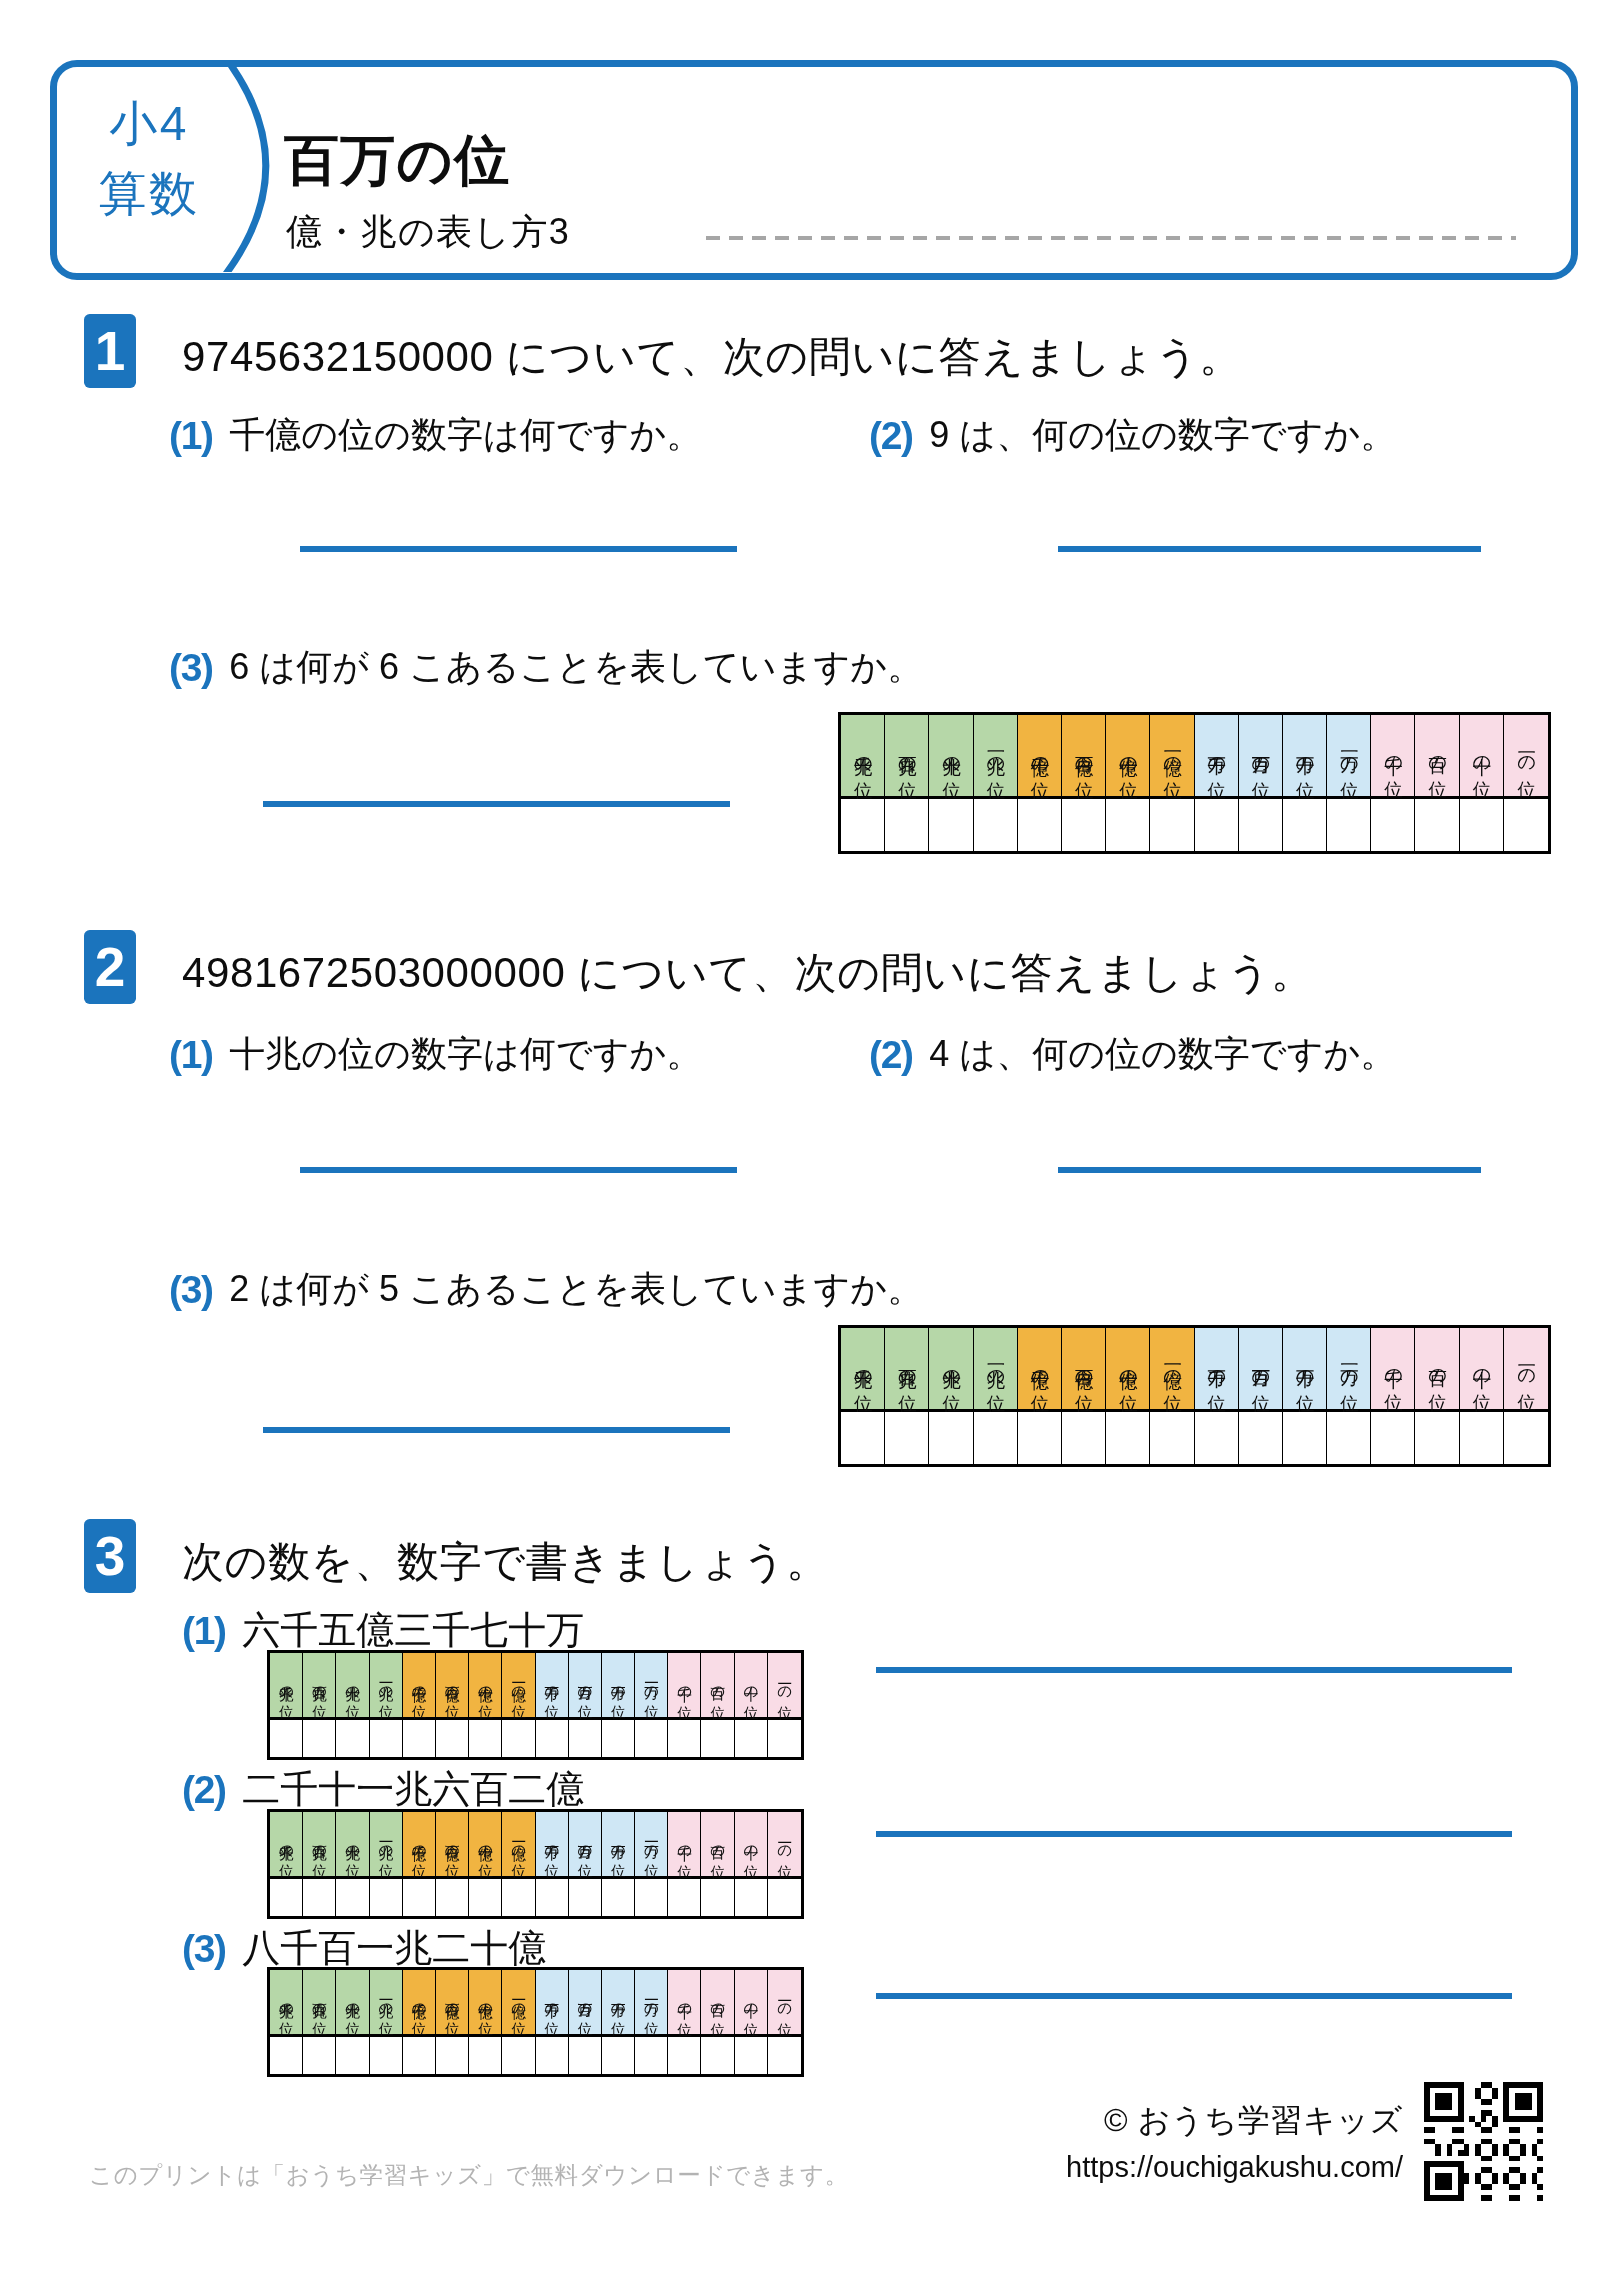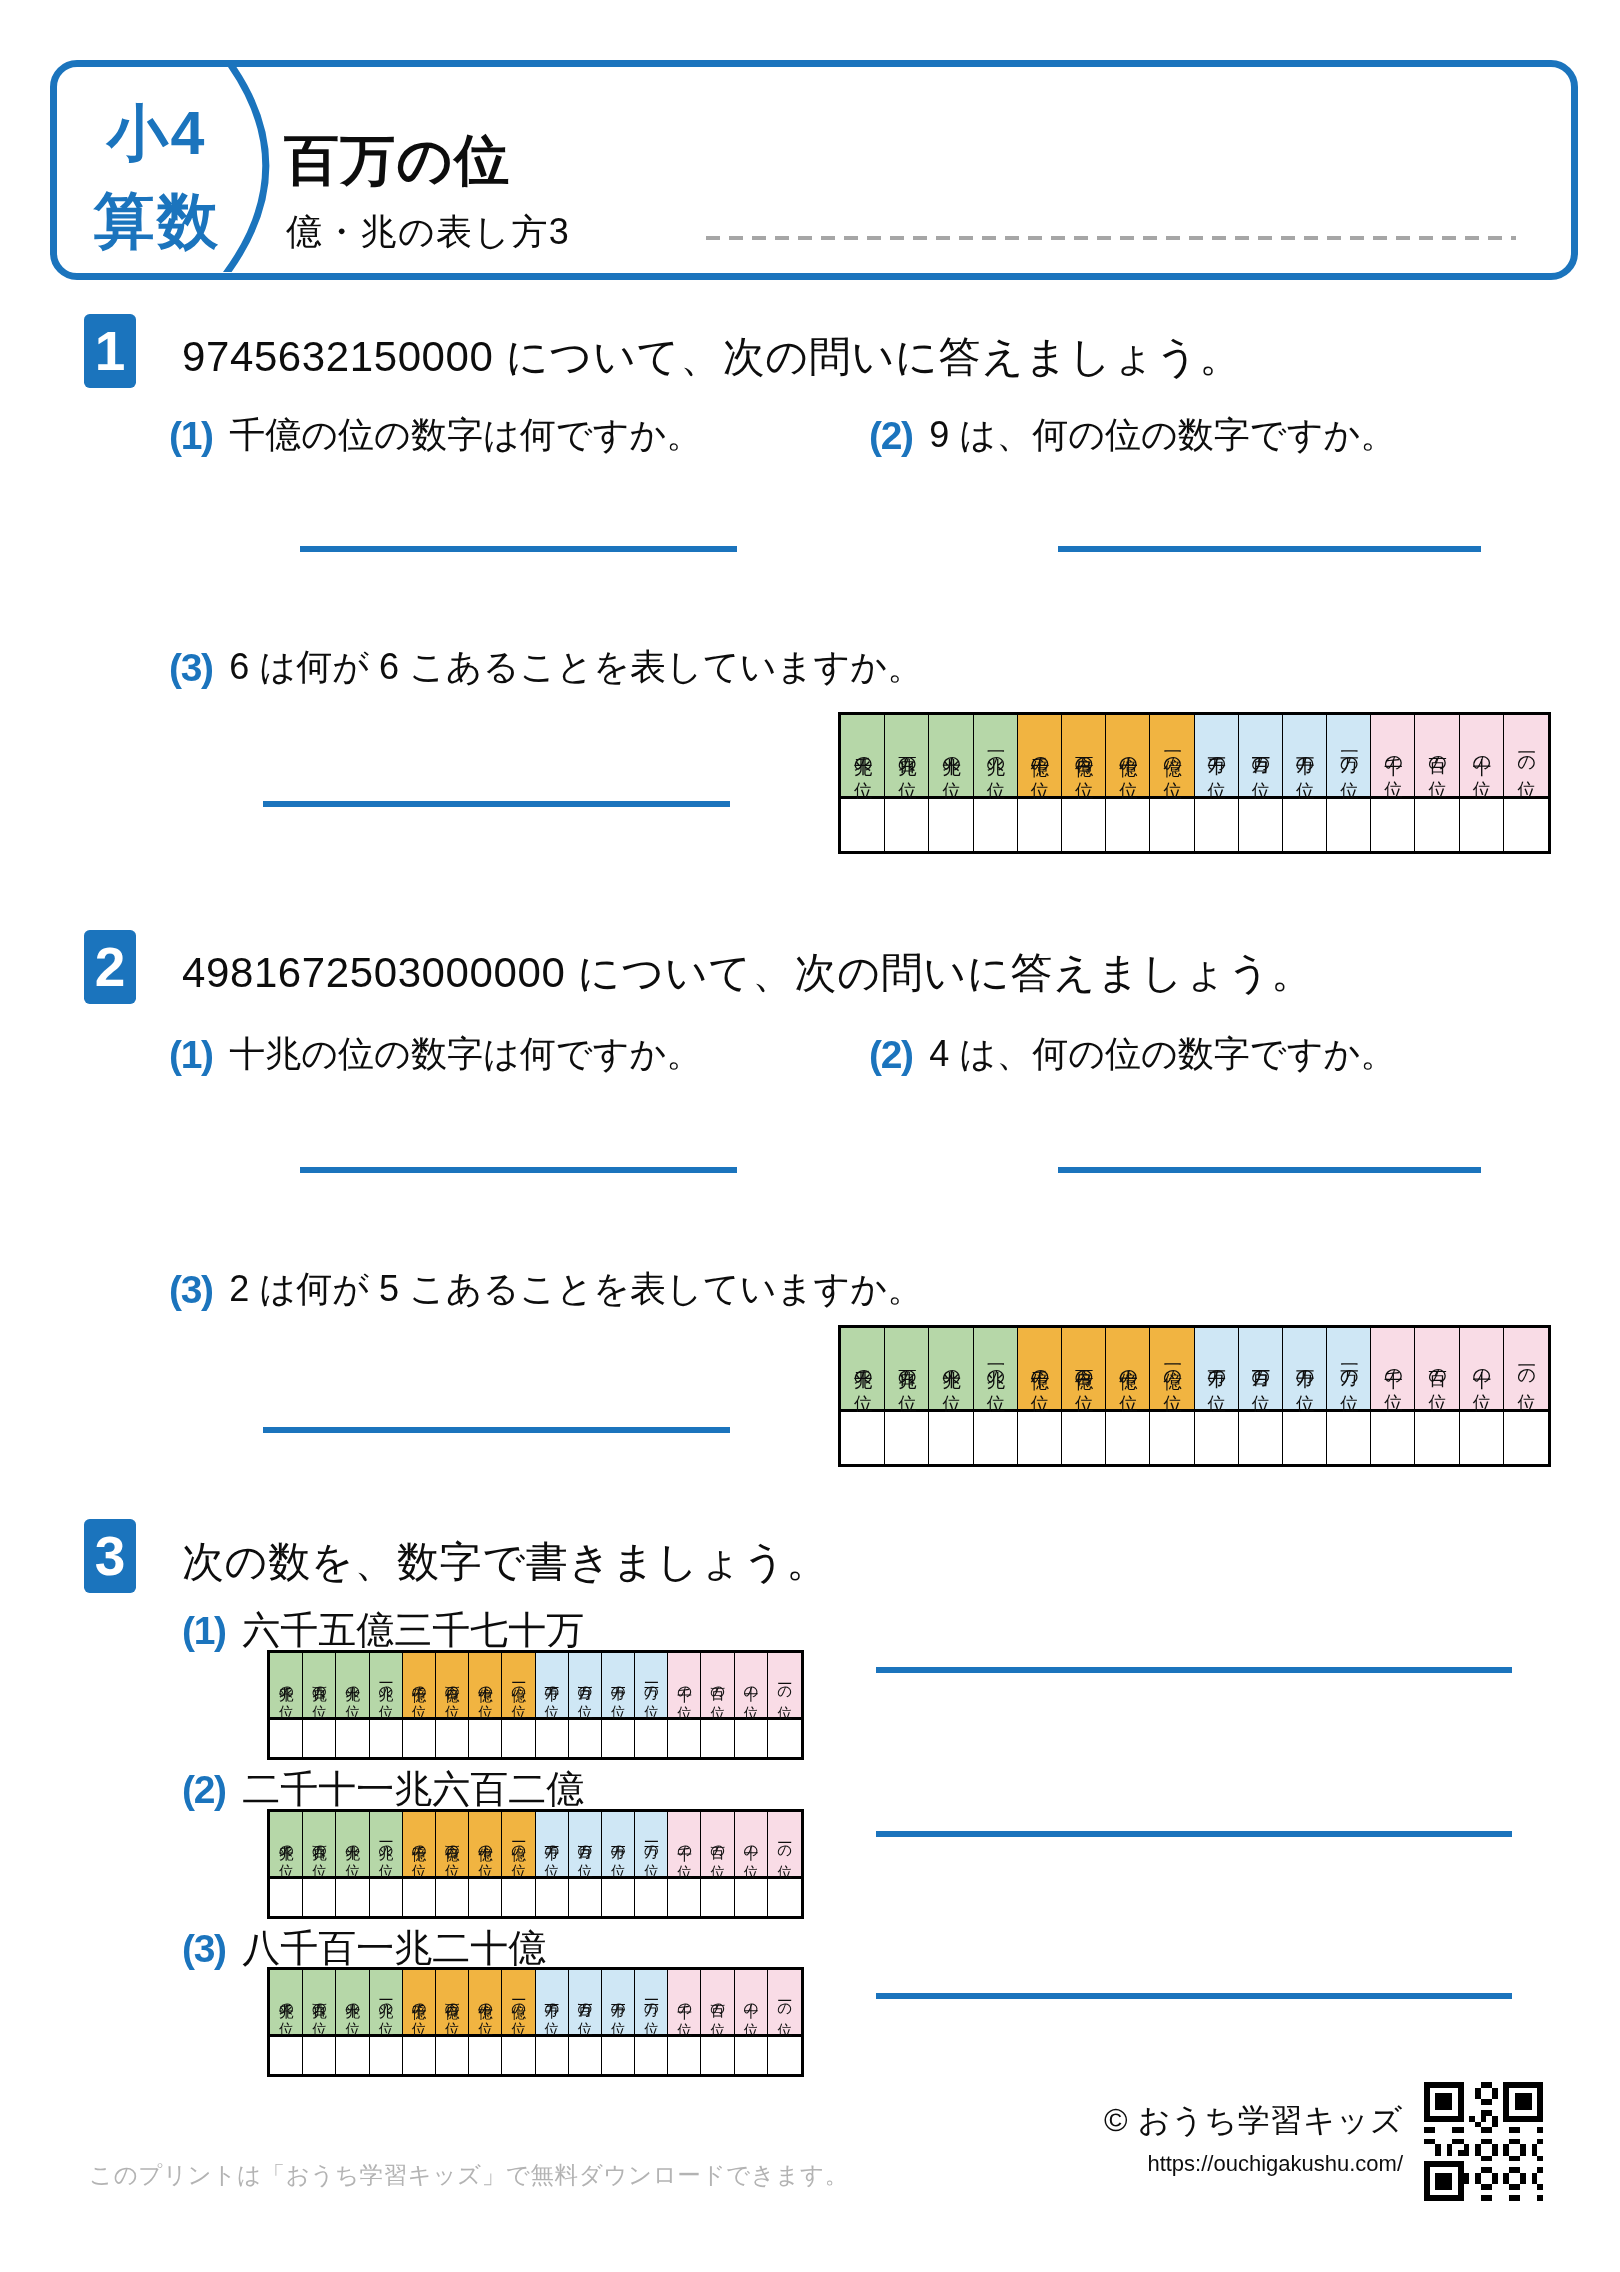--- a/index.html
+++ b/index.html
@@ -12,22 +12,22 @@
     overflow:hidden;
   }
 
   
   .hdr-box{
     position:absolute;left:50px;top:60px;width:1514px;height:206px;
     border:7px solid #1b74bd;border-radius:27px;background:#fff;
   }
   .hdr-arc{position:absolute;left:57px;top:67px;width:1513px;height:205px;pointer-events:none;}
   .grade-label{
-    position:absolute;left:84px;top:89px;width:146px;
-    color:#1b74bd;font-size:61px;font-weight:bold;line-height:1.45;
+    position:absolute;left:76px;top:89px;width:146px;
+    color:#1b74bd;font-size:48px;font-weight:normal;line-height:1.45;
     text-align:center;letter-spacing:2.5px;
   }
   .hdr-title{
     position:absolute;left:284px;top:124px;
     font-size:55px;font-weight:900;color:#0d0d0d;letter-spacing:1.3px;
   }
   .hdr-subtitle{
     position:absolute;left:286px;top:208px;
     font-size:36px;font-weight:normal;color:#0d0d0d;letter-spacing:1.3px;
   }
@@ -77,21 +77,21 @@
   .foot-note{
     position:absolute;left:89px;top:2159px;
     font-size:23.5px;color:#b3b3b3;letter-spacing:0.6px;
   }
   .foot-copy{
     position:absolute;right:217px;top:2099px;
     font-size:32px;color:#0d0d0d;letter-spacing:0.6px;text-align:right;
   }
   .foot-url{
     position:absolute;right:217px;top:2151px;
-    font-size:22px;color:#0d0d0d;letter-spacing:0px;text-align:right;
+    font-size:29px;color:#0d0d0d;letter-spacing:0px;text-align:right;
   }
   .qr{position:absolute;left:1424px;top:2081px;width:119px;height:121px;}
 </style>
 </head>
 <body>
 
 <div class="page">
 
   <div class="hdr-box"></div>
   <svg class="hdr-arc" viewBox="0 0 2382 323" fill="none">

